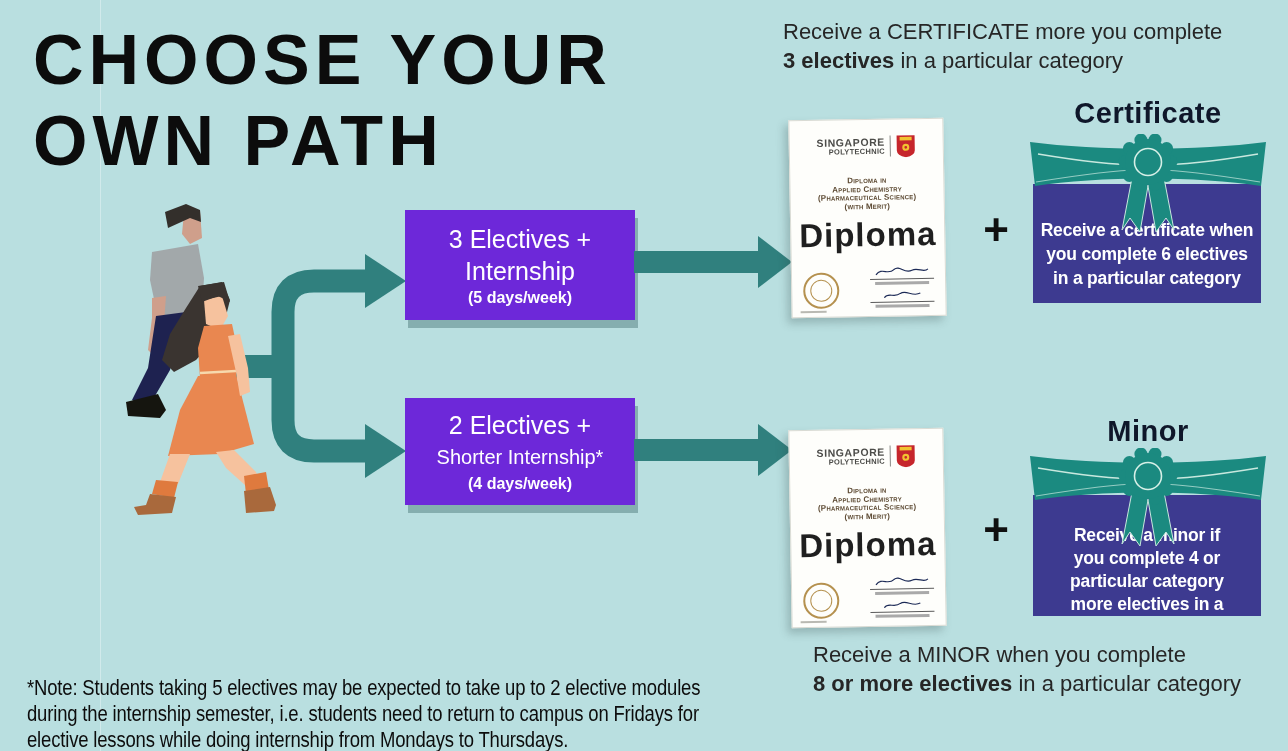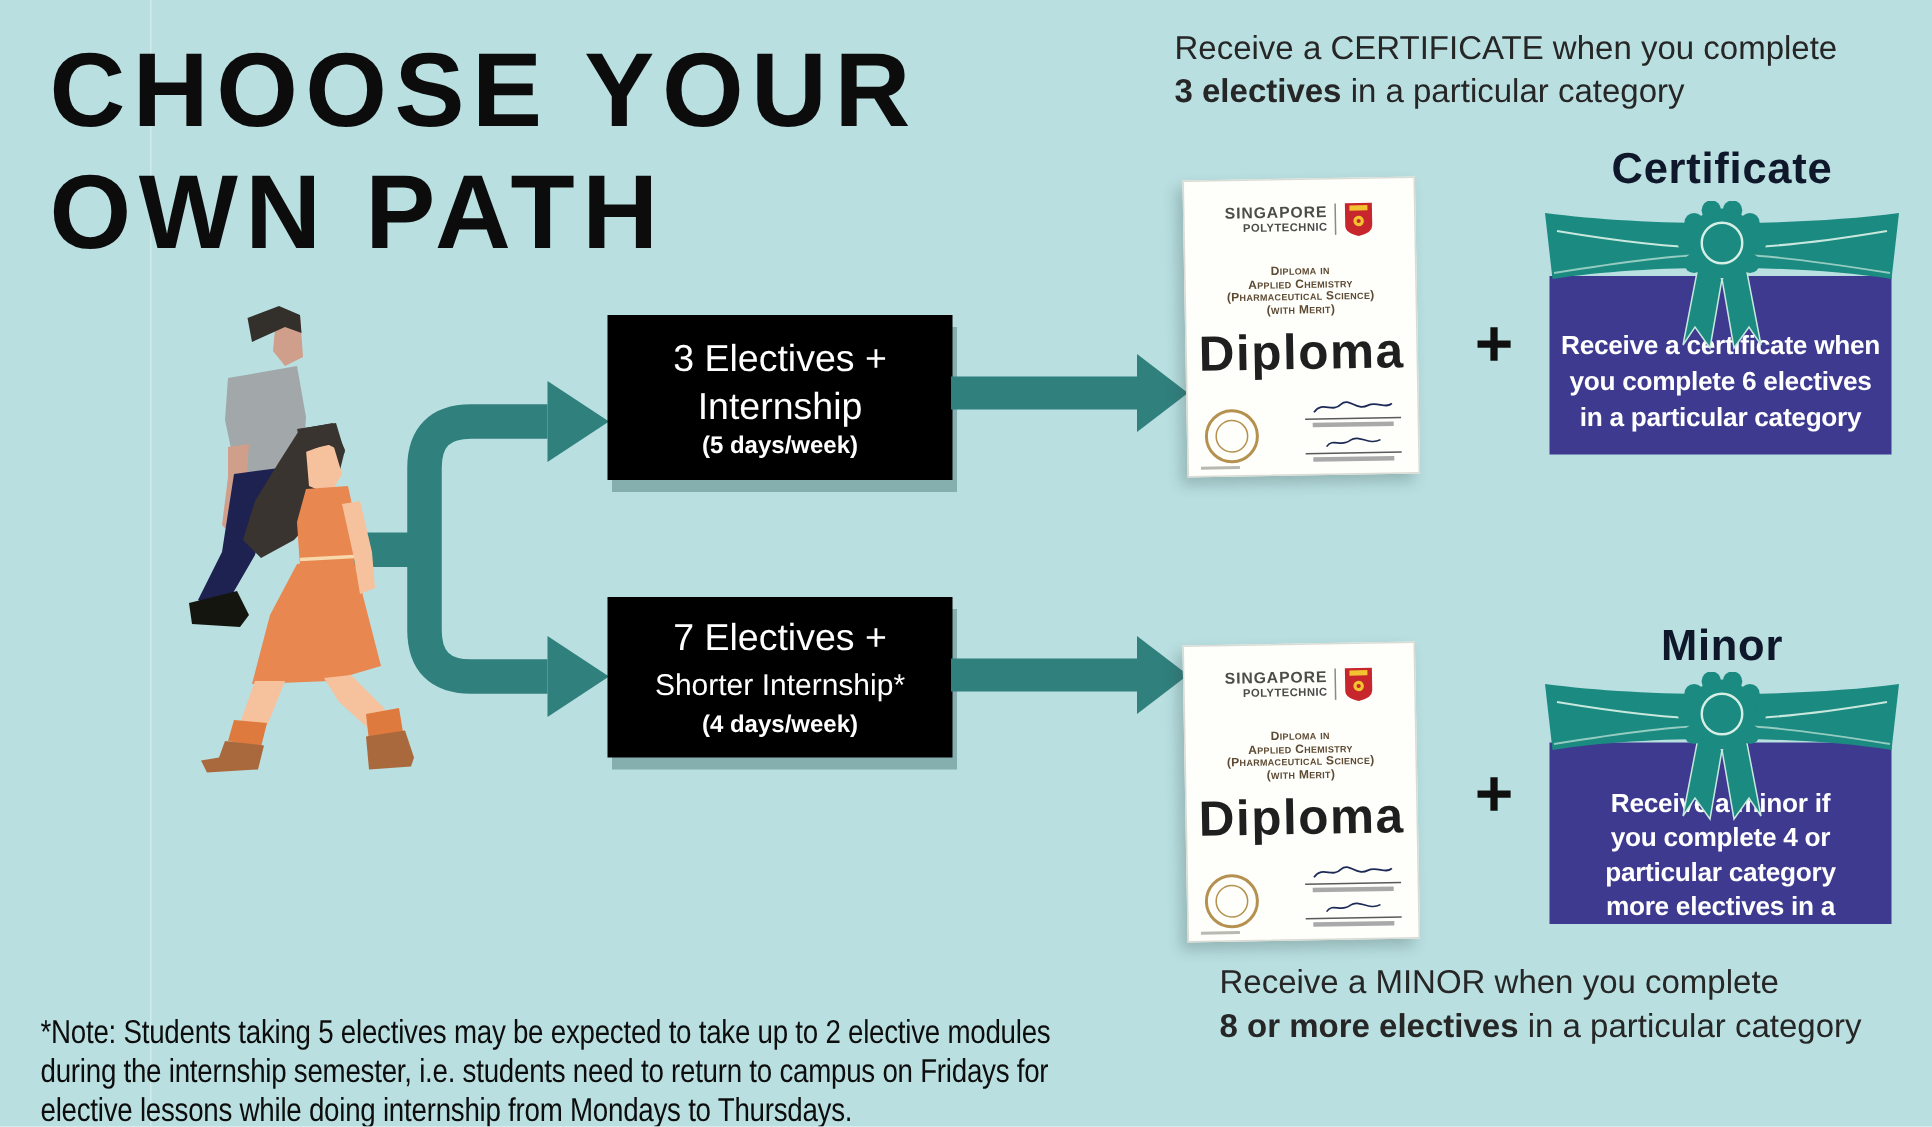--- a/index.html
+++ b/index.html
@@ -10,21 +10,21 @@
   .seam{position:absolute;top:0;bottom:0;width:1px;background:rgba(255,255,255,.35);}
   
   .title{position:absolute;left:33px;top:20px;font-size:70px;font-weight:700;
          letter-spacing:5px;line-height:81px;color:#0c0c0c;white-space:nowrap;}
   
   .ann{position:absolute;font-size:22px;line-height:29px;color:#262626;font-weight:500;white-space:nowrap;}
   .ann b{font-weight:800;}
   .ann-cert{left:783px;top:17px;}
   .ann-minor{left:797px;top:640px;margin-left:16px;}
   
-  .pathbox{position:absolute;left:405px;width:230px;background:#000000;color:#fff;
+  .pathbox{position:absolute;left:405px;width:230px;background:#6d28d9;color:#fff;
            text-align:center;display:flex;flex-direction:column;justify-content:center;
            box-shadow:3px 8px 0 rgba(38,84,83,.35);}
   .pathbox .l{font-size:25px;line-height:32px;}
   .pathbox .l.narrow{font-size:20px;text-align:center;}
   .pathbox .detail{font-size:16px;font-weight:700;line-height:21px;}
   .pathbox1{top:210px;height:110px;}
   .pathbox2{top:398px;height:107px;}
   .absvg{position:absolute;}
   
   .diploma{position:absolute;left:790px;width:153px;height:196px;background:#fefefb;
@@ -75,21 +75,21 @@
 <div id="canvas">
 
   <div class="seam" style="left:100px;"></div>
 
   <div class="title">
     <div>CHOOSE YOUR</div>
     <div>OWN PATH</div>
   </div>
 
   <div class="ann ann-cert">
-    <div>Receive a CERTIFICATE when you complete</div>
+    <div>Receive a CERTIFICATE more you complete</div>
     <div><b>3 electives</b><span> in a particular category</span></div>
   </div>
 
   <svg class="absvg" style="left:215px;top:240px;" width="200" height="250" viewBox="0 0 200 250">
     <rect x="0" y="115" width="74" height="23" fill="#30807e"></rect>
     <path d="M 150 41 H 99 Q 68 41 68 72 V 180 Q 68 211 99 211 H 150" stroke="#30807e" stroke-width="23" fill="none"></path>
     <polygon points="150,14 150,68 191,41" fill="#30807e"></polygon>
     <polygon points="150,184 150,238 191,211" fill="#30807e"></polygon>
   </svg>
 
@@ -117,21 +117,21 @@
     <polygon points="48,280 70,282 66,298 44,294" fill="#df7a3e"></polygon>
     <polygon points="42,294 68,297 64,313 30,315 26,307 38,305" fill="#a9693c"></polygon>
   </svg>
 
   <div class="pathbox pathbox1">
     <div class="l">3 Electives +</div>
     <div class="l">Internship</div>
     <div class="detail">(5 days/week)</div>
   </div>
   <div class="pathbox pathbox2">
-    <div class="l">7 Electives +</div>
+    <div class="l">2 Electives +</div>
     <div class="l narrow">Shorter Internship*</div>
     <div class="detail">(4 days/week)</div>
   </div>
 
   <svg class="absvg" style="left:634px;top:234px;" width="160" height="56" viewBox="0 0 160 56">
     <rect x="0" y="17" width="124" height="22" fill="#30807e"></rect>
     <polygon points="124,2 124,54 158,28" fill="#30807e"></polygon>
   </svg>
   <svg class="absvg" style="left:634px;top:422px;" width="160" height="56" viewBox="0 0 160 56">
     <rect x="0" y="17" width="124" height="22" fill="#30807e"></rect>

